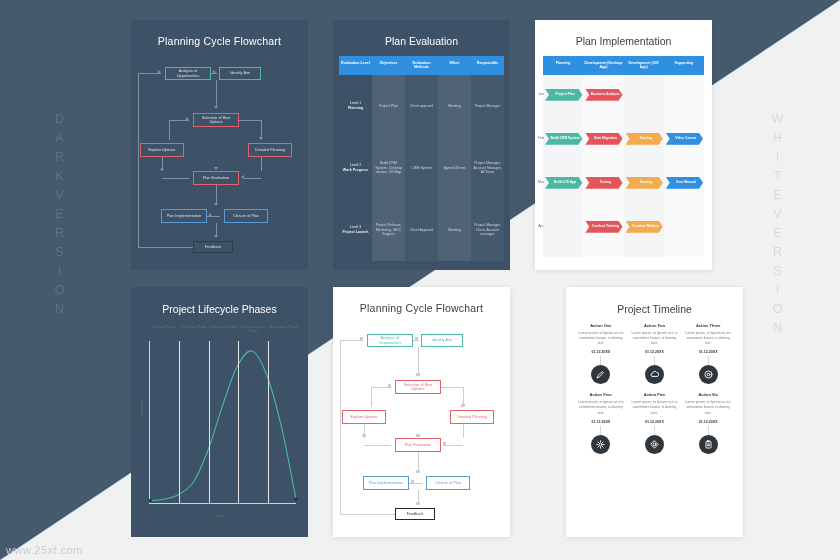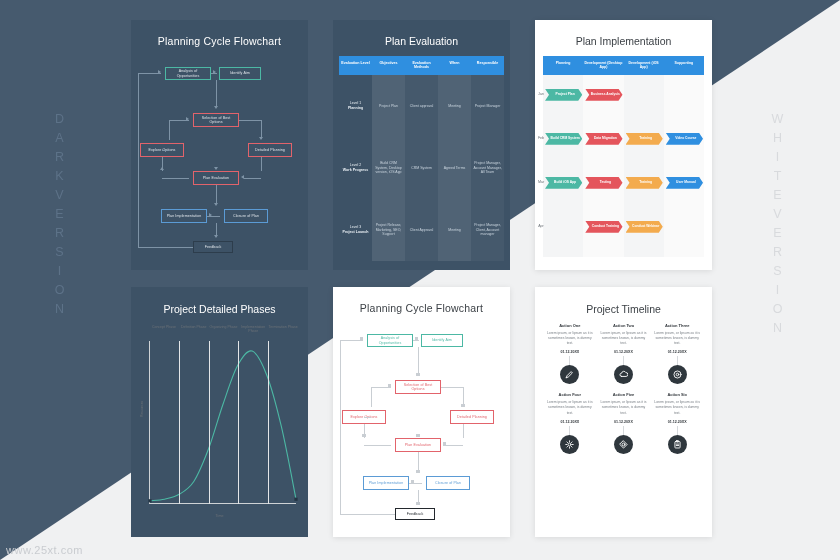--- a/index.html
+++ b/index.html
@@ -130,21 +130,21 @@
   }
   .vgrid { position:absolute; top:16px; bottom:16px; width:1px; background:#e4e6e8; }
   .axis-y { position:absolute; left:8px; top:16px; bottom:16px; width:1px; background:#cfd3d6; }
   .axis-x { position:absolute; left:8px; right:2px; bottom:16px; height:1px; background:#cfd3d6; }
   .lbl-y { position:absolute; left:-1px; top:92px; font-size:3.4px; color:#6b7177;
            transform:rotate(-90deg); transform-origin:left top; white-space:nowrap; }
   .lbl-x { position:absolute; bottom:2px; left:0; right:0; text-align:center;
            font-size:3.6px; color:#6b7177; }
 
   
-  #card-time { left:535px; top:287px; width:177px; height:250px; }
+  #card-time { left:566px; top:287px; width:177px; height:250px; }
   .time-title { font-size:10.5px; margin-top:16px; color:#3c4146; }
   .tl-row { display:flex; margin-top:8px; padding:0 8px; }
   .tl-item { flex:1; text-align:center; padding:0 3px; position:relative; }
   .tl-name { font-size:4px; font-weight:bold; color:#31363b; margin-bottom:3px; }
   .tl-desc { font-size:3.4px; color:#7b8187; line-height:1.5; }
   .tl-date { font-size:3.6px; font-weight:bold; color:#31363b; margin-top:4px; }
   .tl-stem { width:1px; height:9px; background:#d6d9dc; margin:2px auto 0 auto; }
   .tl-circle {
     width:19px; height:19px; border-radius:50%; background:#2f373d;
     margin:0 auto; display:flex; align-items:center; justify-content:center;
@@ -320,21 +320,21 @@
       <div class="chev c-teal" style="left: 2px; width: 37.25px; top: 102px;">Build iOS App</div>
       <div class="chev c-red" style="left: 42.25px; width: 37.25px; top: 102px;">Testing</div>
       <div class="chev c-orange" style="left: 82.5px; width: 37.25px; top: 102px;">Training</div>
       <div class="chev c-blue" style="left: 122.75px; width: 37.25px; top: 102px;">User Manual</div>
       <div class="chev c-red" style="left: 42.25px; width: 37.25px; top: 146px;">Conduct Training</div>
       <div class="chev c-orange" style="left: 82.5px; width: 37.25px; top: 146px;">Conduct Webinar</div>
     </div>
 </div>
 
 <div class="card dark" id="card-life">
-  <div class="card-title life-title">Project Detailed Phases</div>
+  <div class="card-title life-title">Project Lifecycle Phases</div>
   <div class="life-plot">
     <div class="phase-labels">
         <span style="left: 7.9px;">Concept Phase</span>
         <span style="left: 37.7px;">Definition Phase</span>
         <span style="left: 67.5px;">Organizing Phase</span>
         <span style="left: 97.3px;">Implementation Phase</span>
         <span style="left: 127.1px;">Termination Phase</span>
       </div>
     <div class="axis-y"></div>
     <div class="axis-x"></div>

